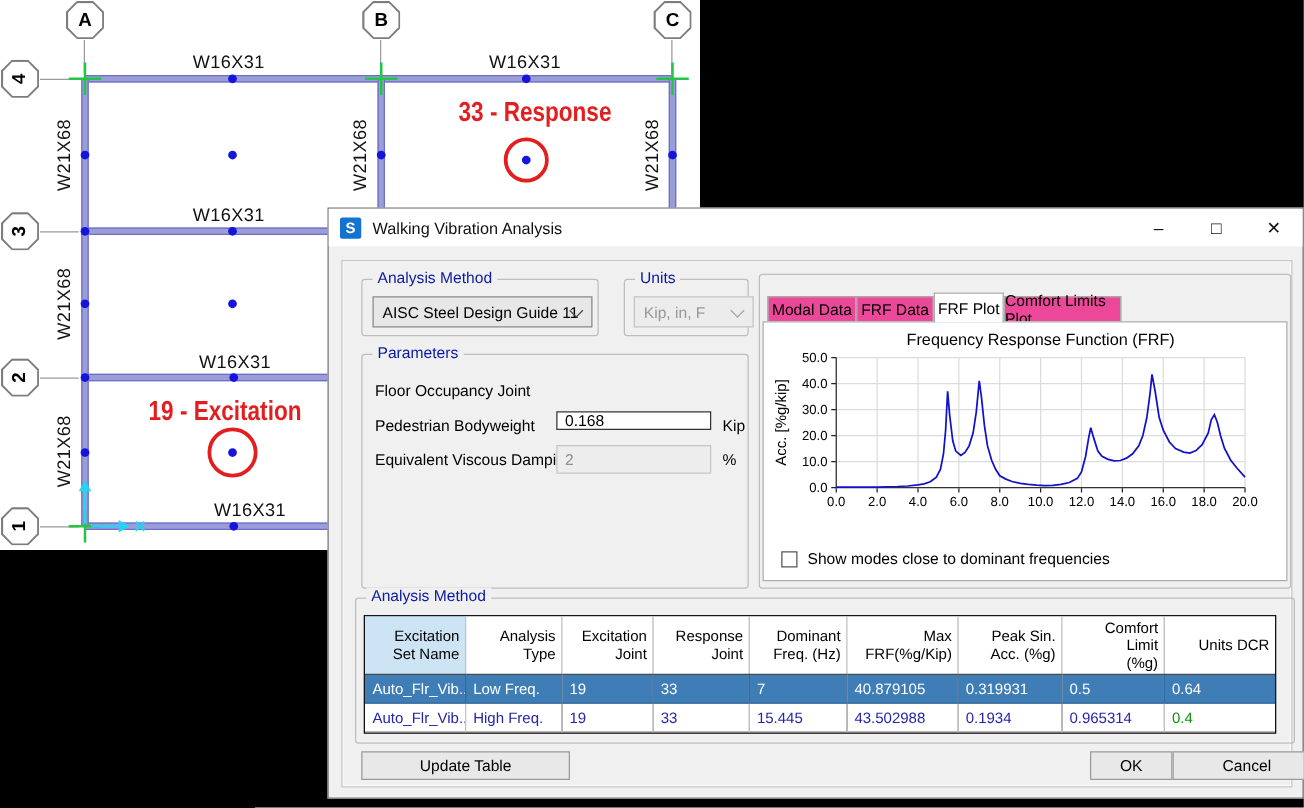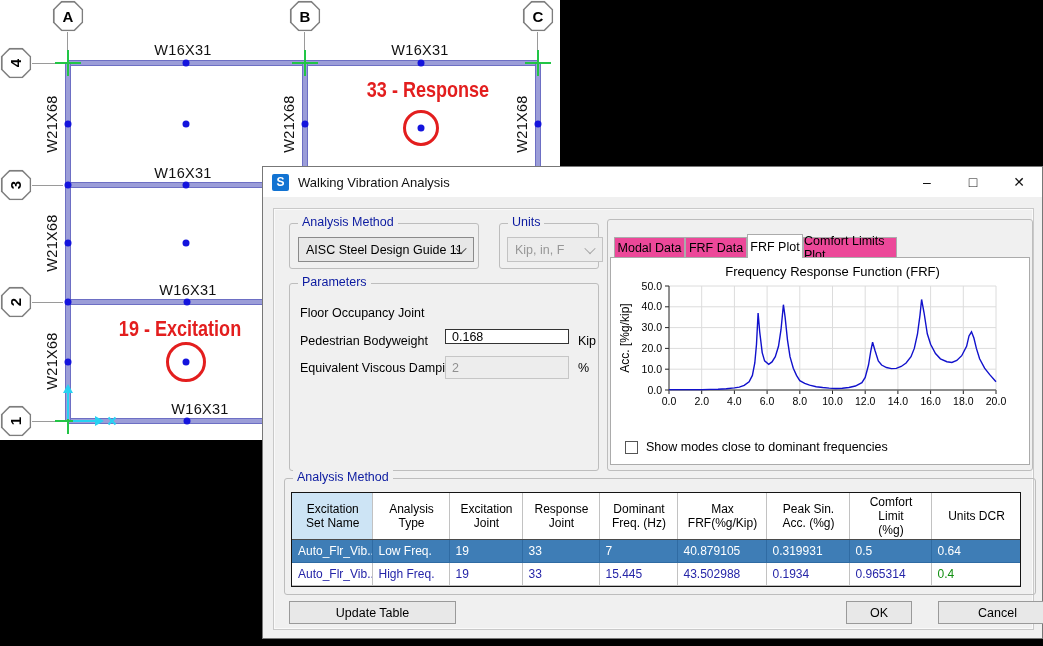--- a/index.html
+++ b/index.html
@@ -62,21 +62,21 @@
   .tab.active{top:14px;height:24px;background:#fff;z-index:3;}
   .card{position:absolute;left:2px;top:37px;width:420px;height:208px;background:#fff;border:1px solid #ababab;box-sizing:border-box;z-index:1;}
   .ctitle{position:absolute;left:58px;top:6px;width:327px;text-align:center;font-size:13px;color:#000;}
   .ylab{position:absolute;left:14px;top:80px;transform:translate(-50%,-50%) rotate(-90deg);font-size:12px;white-space:nowrap;}
   .xlab{position:absolute;left:58px;top:160px;width:327px;text-align:center;font-size:12px;}
   .tk{font-family:"Liberation Sans",sans-serif;font-size:10.5px;fill:#000;}
   .cb{position:absolute;left:14px;top:183px;width:13px;height:13px;background:#fff;border:1px solid #555;box-sizing:border-box;}
   .cblab{position:absolute;left:35px;top:182px;font-size:12.5px;}
   .twrap{position:absolute;left:6px;top:13px;width:728px;height:93px;border:1px solid #141414;background:#ababab;overflow:hidden;}
   table{border-collapse:collapse;table-layout:fixed;width:728px;font-size:12px;}
-  th{background:#fff;font-weight:normal;text-align:center;padding:2px 4px 2px 6px;height:28px;vertical-align:middle;
+  th{background:#fff;font-weight:normal;text-align:right;padding:2px 4px 2px 6px;height:28px;vertical-align:middle;
      border-right:1px solid #c2c2c2;border-bottom:1px solid #4a4a4a;line-height:14px;}
   th.sel{background:#cde4f5;}
   td{padding:0 4px 0 6px;height:22px;border-right:1px solid #c2c2c2;border-bottom:1px solid #bdbdbd;white-space:nowrap;overflow:hidden;}
   tr.rowsel td{background:#3e7db6;color:#fff;border-right:1px solid #2f6ba3;border-bottom:1px solid #2f6ba3;}
   tr.rownorm td{background:#fff;color:#2525a8;}
   tr.rownorm td.green{color:#0f8f0f;}
   .btn{position:absolute;top:434px;height:23px;background:#e8e8e8;border:1px solid #9a9a9a;box-sizing:border-box;
        display:flex;align-items:center;justify-content:center;font-size:12.5px;color:#000;}
 </style>
 </head>
@@ -347,15 +347,15 @@
             </tr>
             <tr>
               <td colspan="9" style="height:15px;background:#ababab;border:none;"></td>
             </tr>
           </tbody>
         </table>
     </div>
   </div>
 
   <div class="btn" style="left:26px;width:167px;">Update Table</div>
-  <div class="btn" style="left:583px;width:66px;">OK</div>
+  <div class="btn" style="left:609px;width:66px;">OK</div>
   <div class="btn" style="left:675px;width:119px;">Cancel</div>
 </div>
 
 </body></html>

